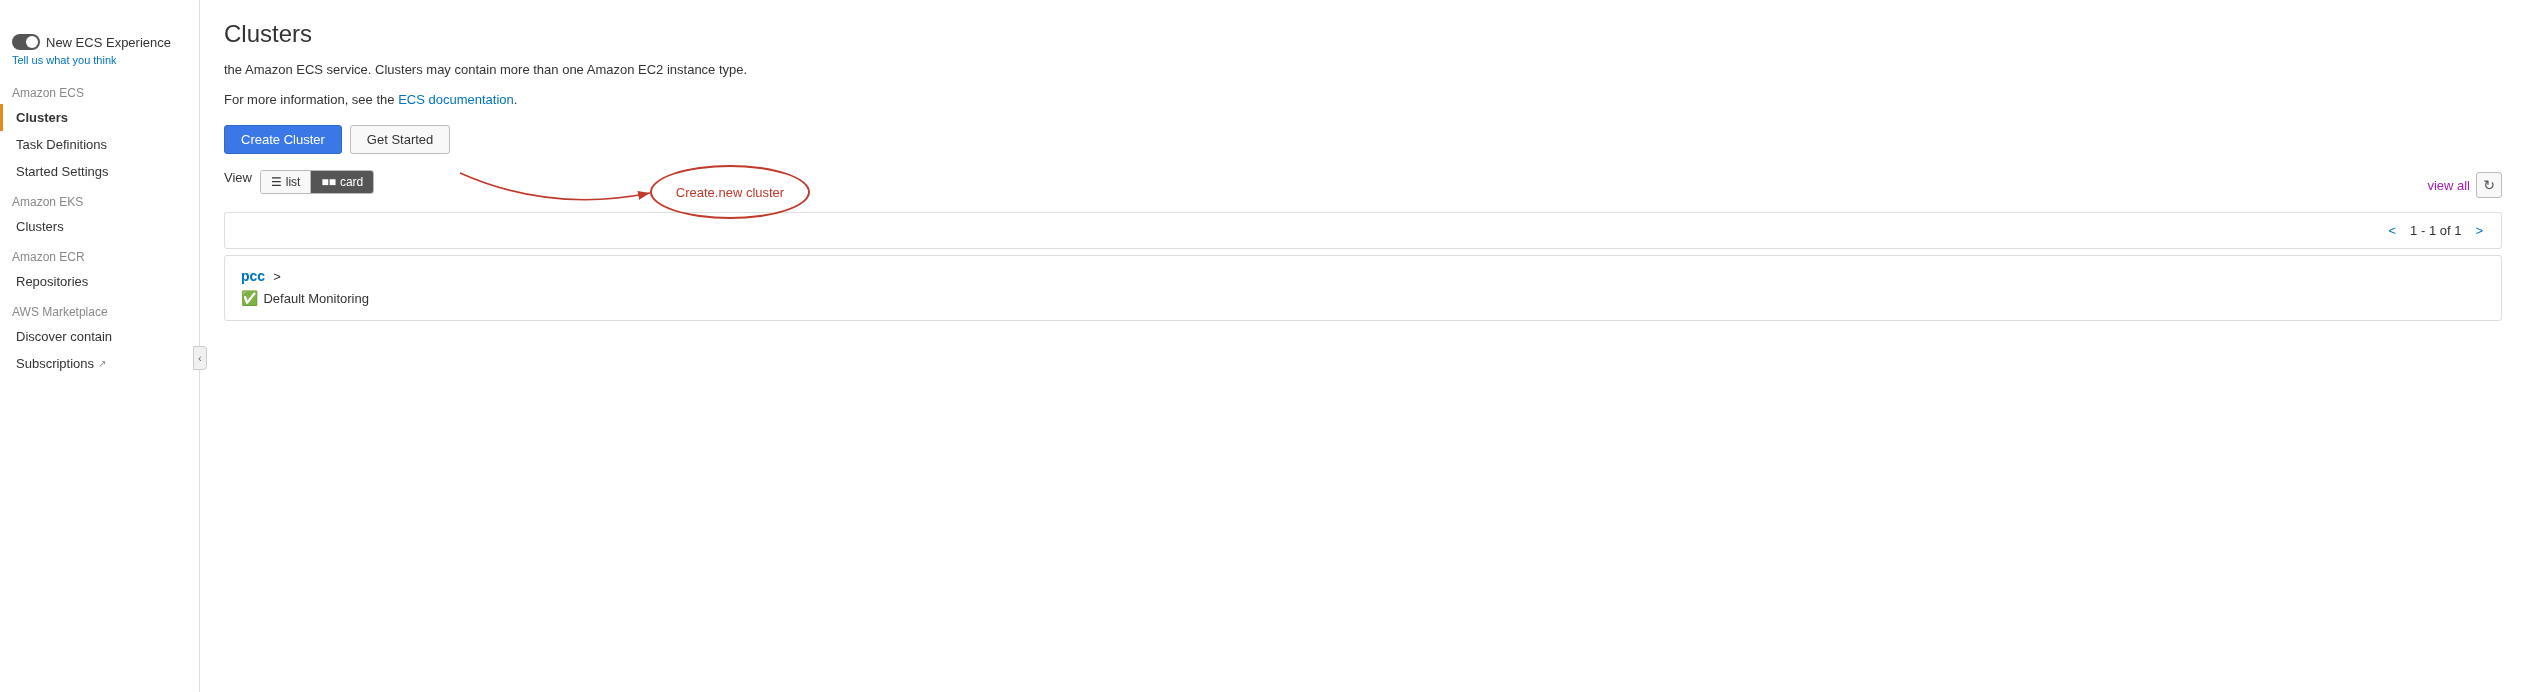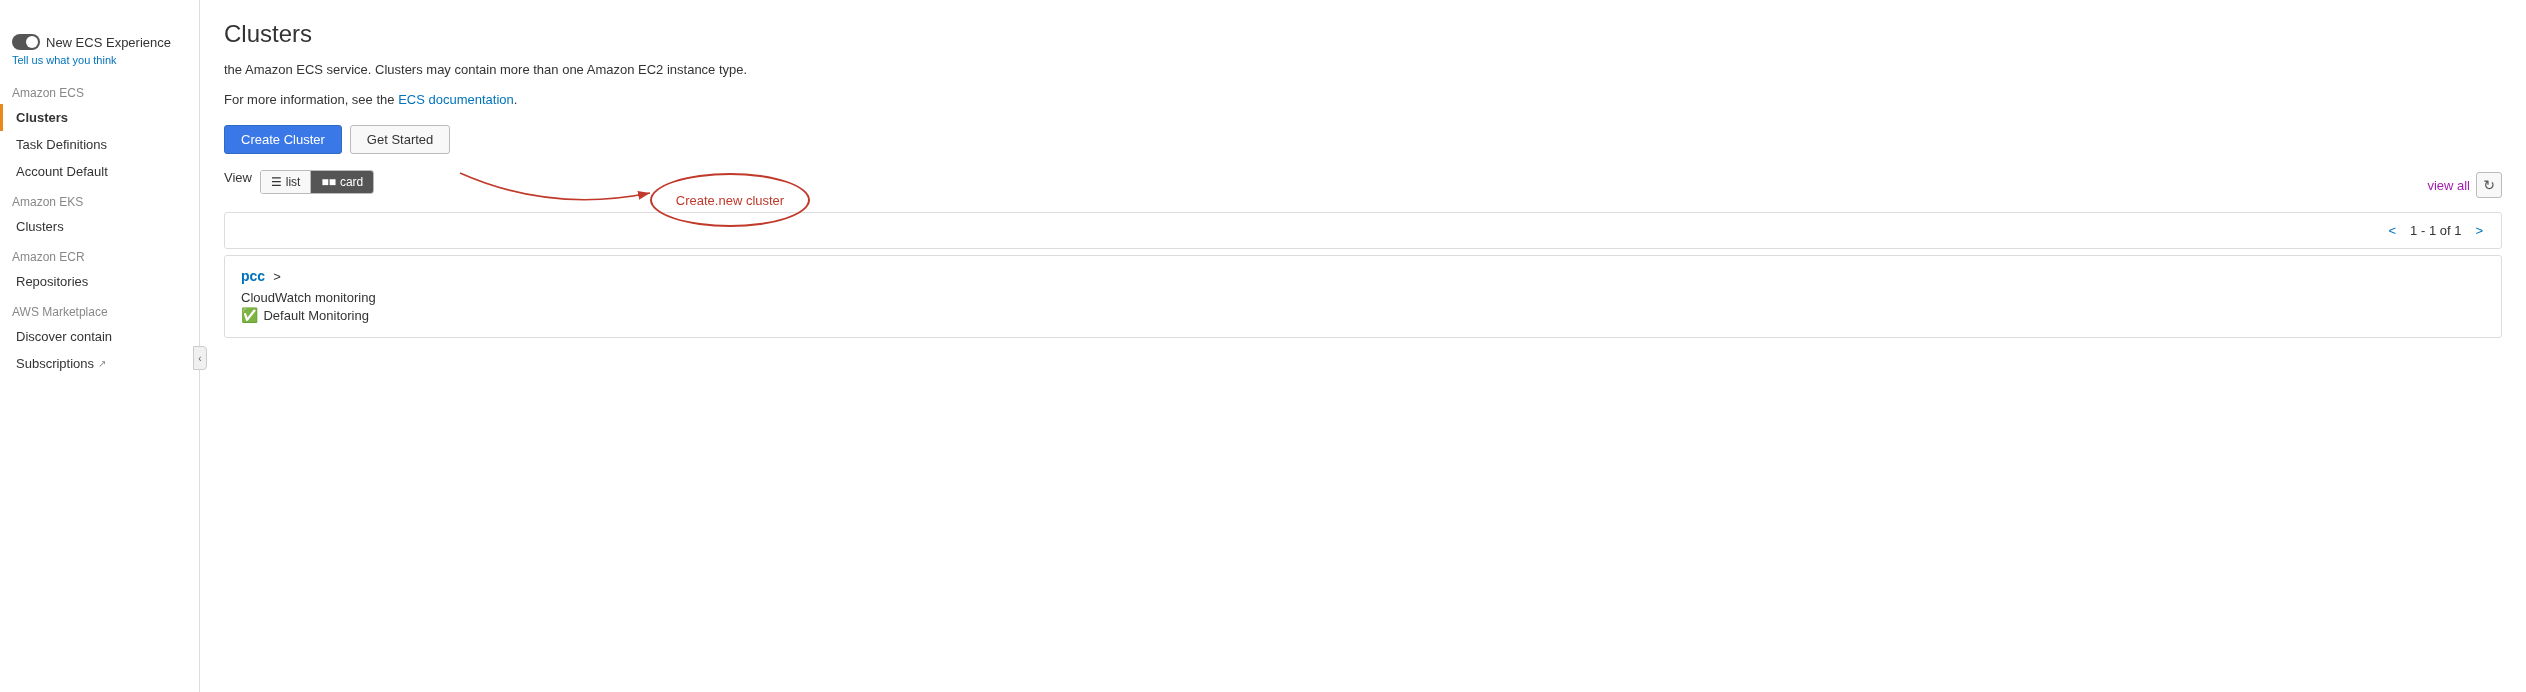--- a/index.html
+++ b/index.html
@@ -264,21 +264,21 @@
 
     
     .annotation-container {
       position: absolute;
       top: 165px;
       left: 250px;
       pointer-events: none;
     }
     .annotation-ellipse {
       position: absolute;
-      top: 8px;
+      top: 0;
       left: 200px;
       width: 160px;
       height: 54px;
       border: 2px solid #c0392b;
       border-radius: 50%;
       display: flex;
       align-items: center;
       justify-content: center;
     }
     .annotation-text {
@@ -305,21 +305,21 @@
   <div class="sidebar-subtitle">Tell us what you think</div>
 
   <div class="sidebar-section-label">Amazon ECS</div>
   <div class="sidebar-item active">
     <span>Clusters</span>
   </div>
   <div class="sidebar-item">
     <span>Task Definitions</span>
   </div>
   <div class="sidebar-item">
-    <span>Account Default</span>
+    <span>Started Settings</span>
   </div>
 
   <div class="sidebar-section-label">Amazon EKS</div>
   <div class="sidebar-item">
     <span>Clusters</span>
   </div>
 
   <div class="sidebar-section-label">Amazon ECR</div>
   <div class="sidebar-item">
     <span>Repositories</span>
@@ -393,21 +393,18 @@
     <button class="page-btn">&gt;</button>
   </div>
 
   <div class="cluster-card">
     <div class="cluster-name-row">
       <span class="cluster-name">pcc</span>
       <span class="cluster-arrow">&gt;</span>
     </div>
     <div class="cluster-info">
       <div>
-        <span>CloudWatch monitoring</span>
-      </div>
-      <div>
         <span class="check-icon">✅</span>
         <span>Default Monitoring</span>
       </div>
     </div>
   </div>
 </div>
 
 </body></html>

